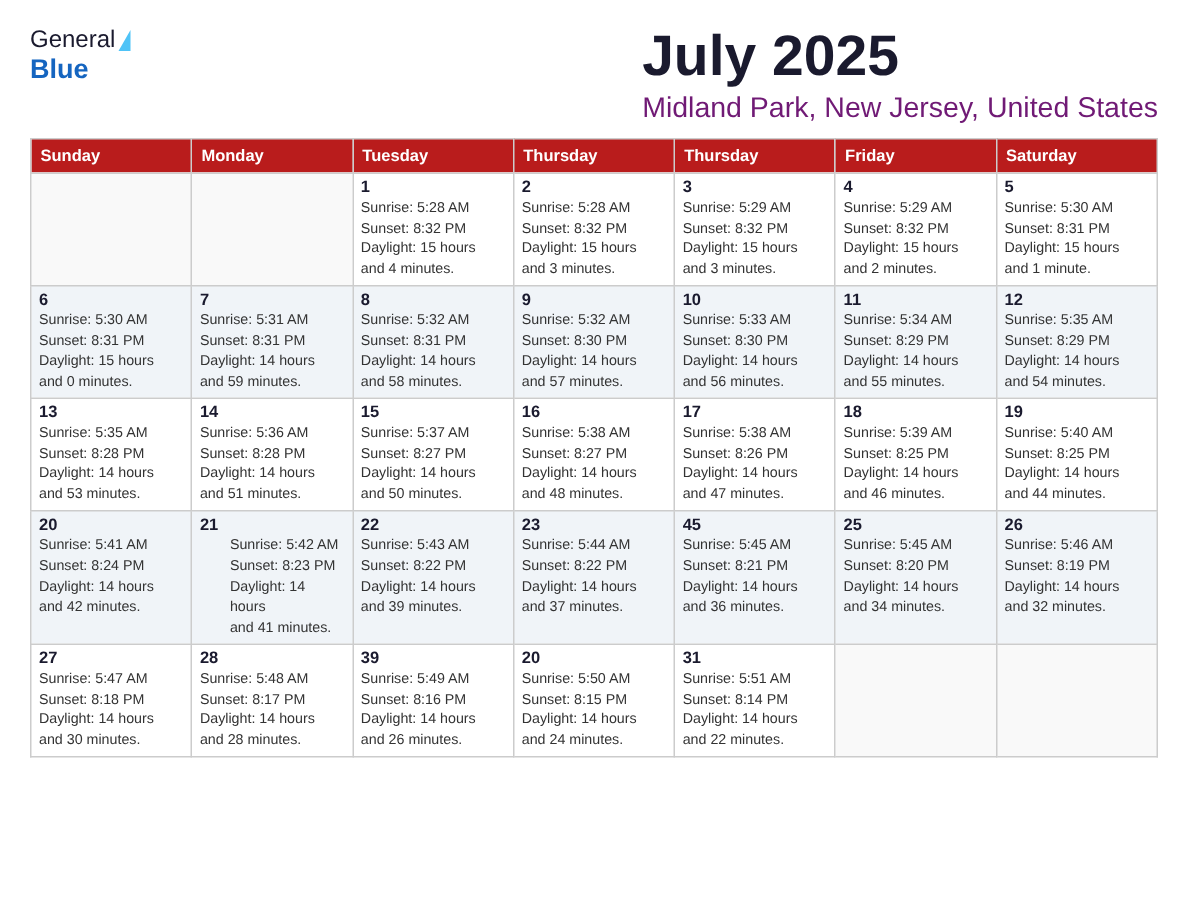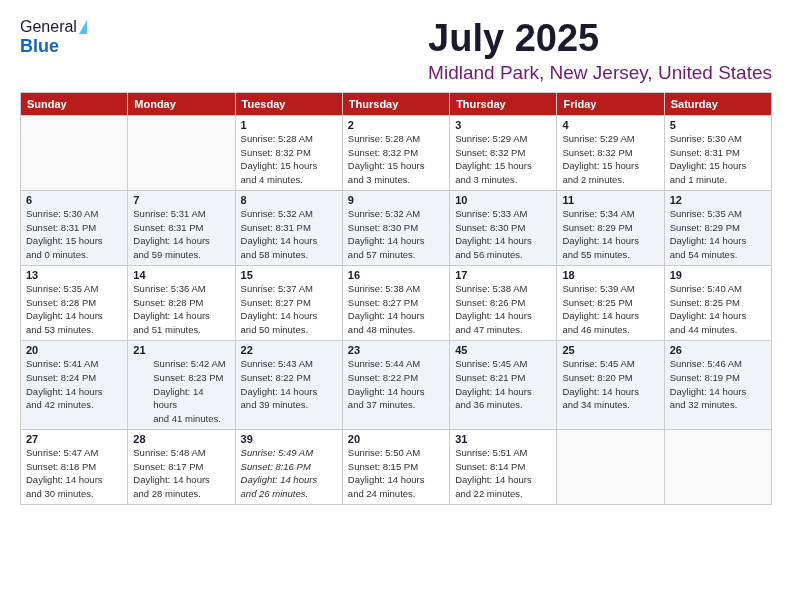--- a/index.html
+++ b/index.html
@@ -333,21 +333,21 @@
           </td>
           <td>
             <span class="day-num">28</span>
             <div class="day-info" style="white-space: pre-line;">Sunrise: 5:48 AM
 Sunset: 8:17 PM
 Daylight: 14 hours
 and 28 minutes.</div>
           </td>
           <td>
             <span class="day-num">39</span>
-            <div class="day-info" style="white-space: pre-line; font-style: italic;">Sunrise: 5:49 AM
+            <div class="day-info" style="white-space: pre-line;">Sunrise: 5:49 AM
 Sunset: 8:16 PM
 Daylight: 14 hours
 and 26 minutes.</div>
           </td>
           <td>
             <span class="day-num">20</span>
             <div class="day-info" style="white-space: pre-line;">Sunrise: 5:50 AM
 Sunset: 8:15 PM
 Daylight: 14 hours
 and 24 minutes.</div>

